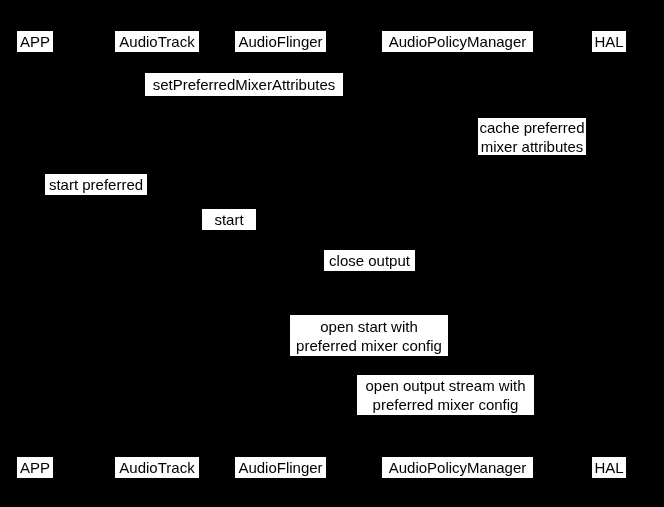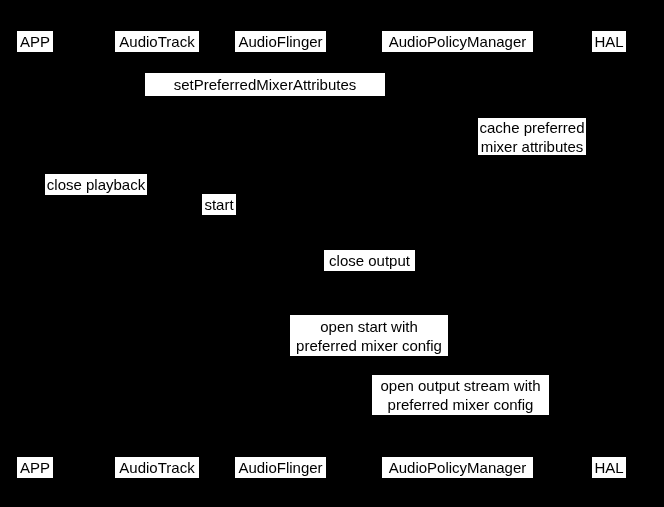--- a/index.html
+++ b/index.html
@@ -36,36 +36,36 @@
 <body>
 
 <div class="stage">
 
   <div class="lbl actor" style="left:17px;  top:31px; width:36px;  height:21px">APP</div>
   <div class="lbl actor" style="left:115px; top:31px; width:84px;  height:21px">AudioTrack</div>
   <div class="lbl actor" style="left:235px; top:31px; width:91px;  height:21px">AudioFlinger</div>
   <div class="lbl actor" style="left:382px; top:31px; width:151px; height:21px">AudioPolicyManager</div>
   <div class="lbl actor" style="left:592px; top:31px; width:34px;  height:21px">HAL</div>
 
-  <div class="lbl" style="left:145px; top:73px;  width:240px; height:23px">setPreferredMixerAttributes</div>
+  <div class="lbl" style="left:145px; top:73px;  width:198px; height:23px">setPreferredMixerAttributes</div>
 
   <div class="lbl" style="left:478px; top:118px; width:108px; height:37px">cache preferred
 mixer attributes</div>
 
-  <div class="lbl" style="left:45px;  top:174px; width:102px; height:21px">close playback</div>
+  <div class="lbl" style="left:45px;  top:174px; width:102px; height:21px">start preferred</div>
 
-  <div class="lbl" style="left:202px; top:194px; width:34px;  height:21px">start</div>
+  <div class="lbl" style="left:202px; top:209px; width:54px;  height:21px">start</div>
 
   <div class="lbl" style="left:324px; top:250px; width:91px;  height:21px">close output</div>
 
 
   <div class="lbl" style="left:290px; top:315px; width:158px; height:41px">open start with
 preferred mixer config</div>
 
-  <div class="lbl" style="left:372px; top:375px; width:177px; height:40px">open output stream with
+  <div class="lbl" style="left:357px; top:375px; width:177px; height:40px">open output stream with
 preferred mixer config</div>
 
   <div class="lbl actor" style="left:17px;  top:457px; width:36px;  height:21px">APP</div>
   <div class="lbl actor" style="left:115px; top:457px; width:84px;  height:21px">AudioTrack</div>
   <div class="lbl actor" style="left:235px; top:457px; width:91px;  height:21px">AudioFlinger</div>
   <div class="lbl actor" style="left:382px; top:457px; width:151px; height:21px">AudioPolicyManager</div>
   <div class="lbl actor" style="left:592px; top:457px; width:34px;  height:21px">HAL</div>
 
 </div>
 

